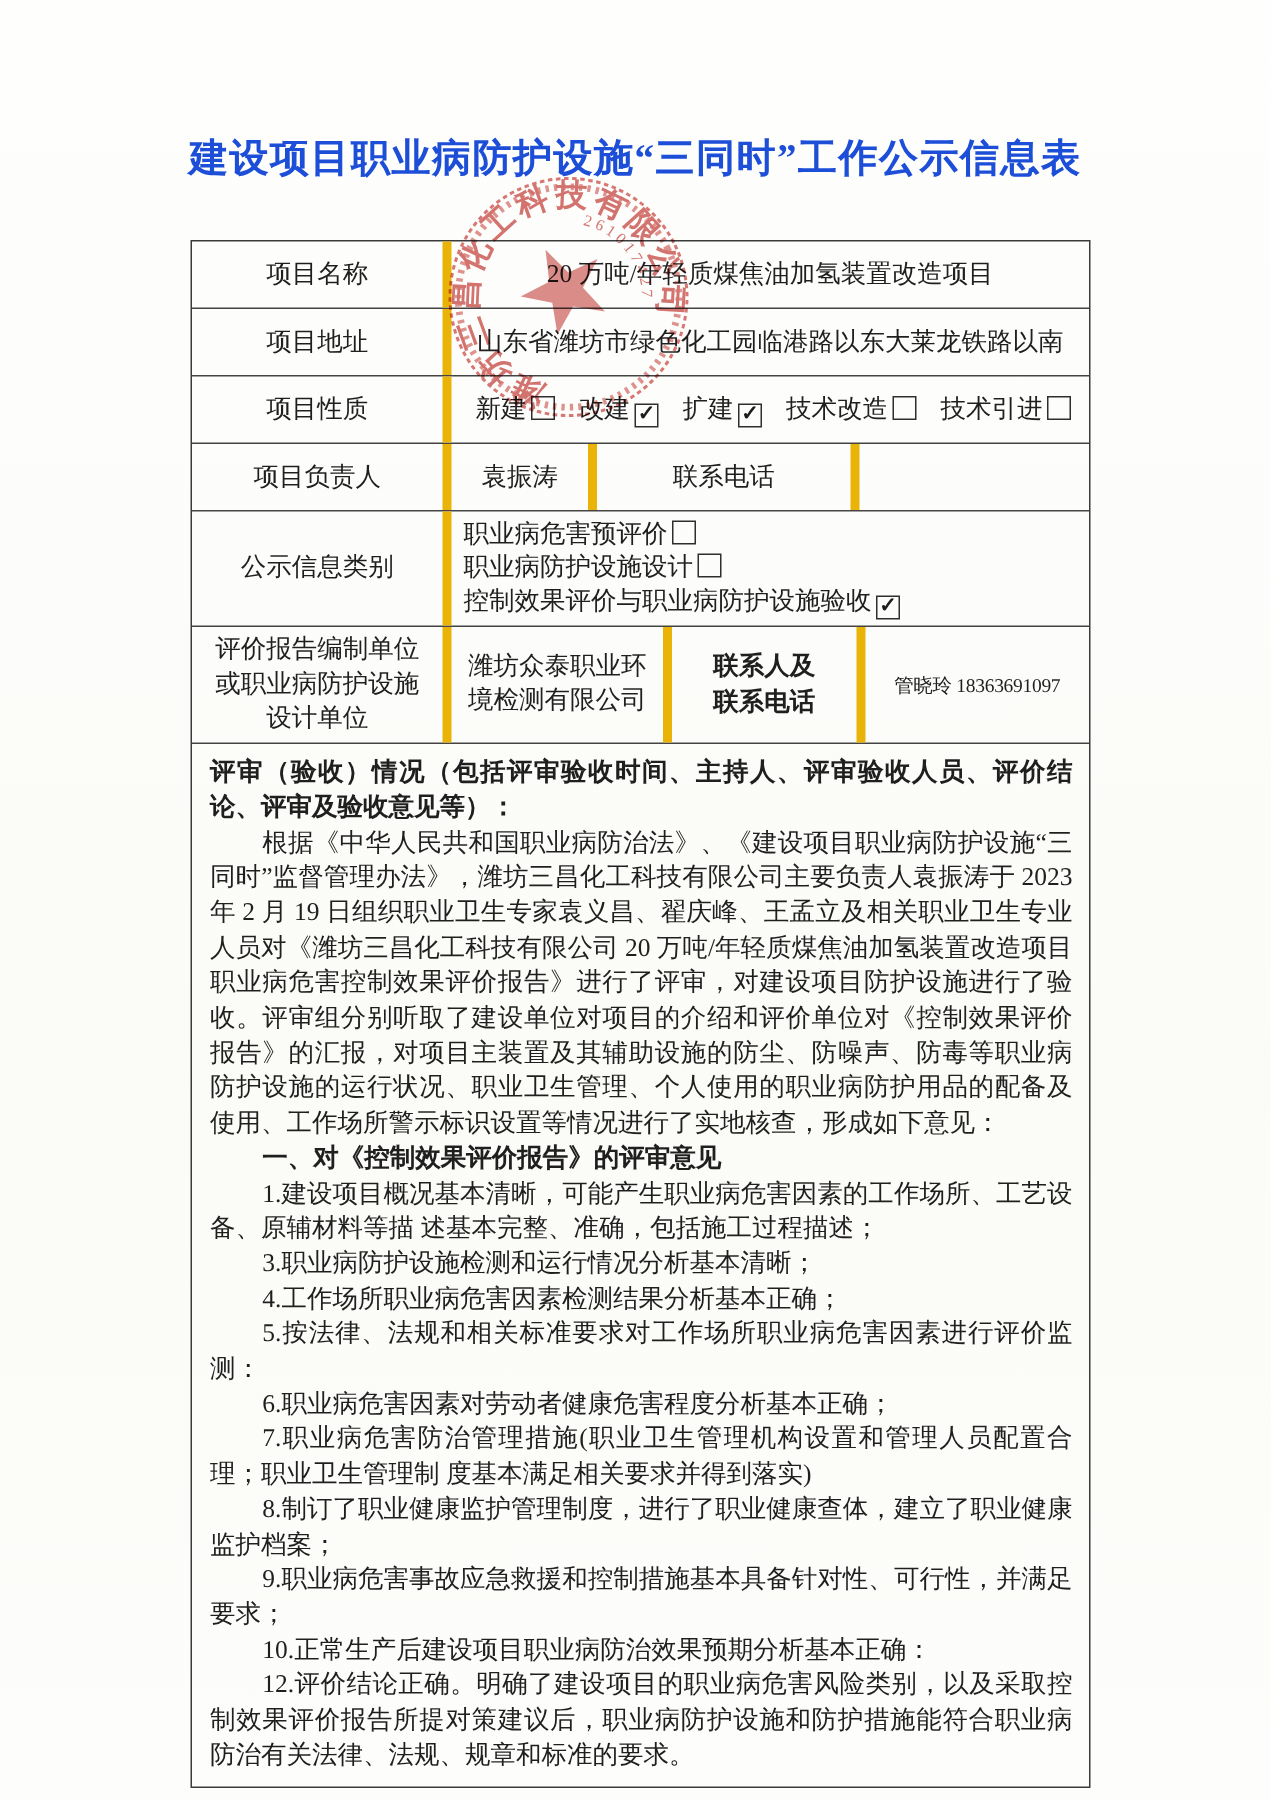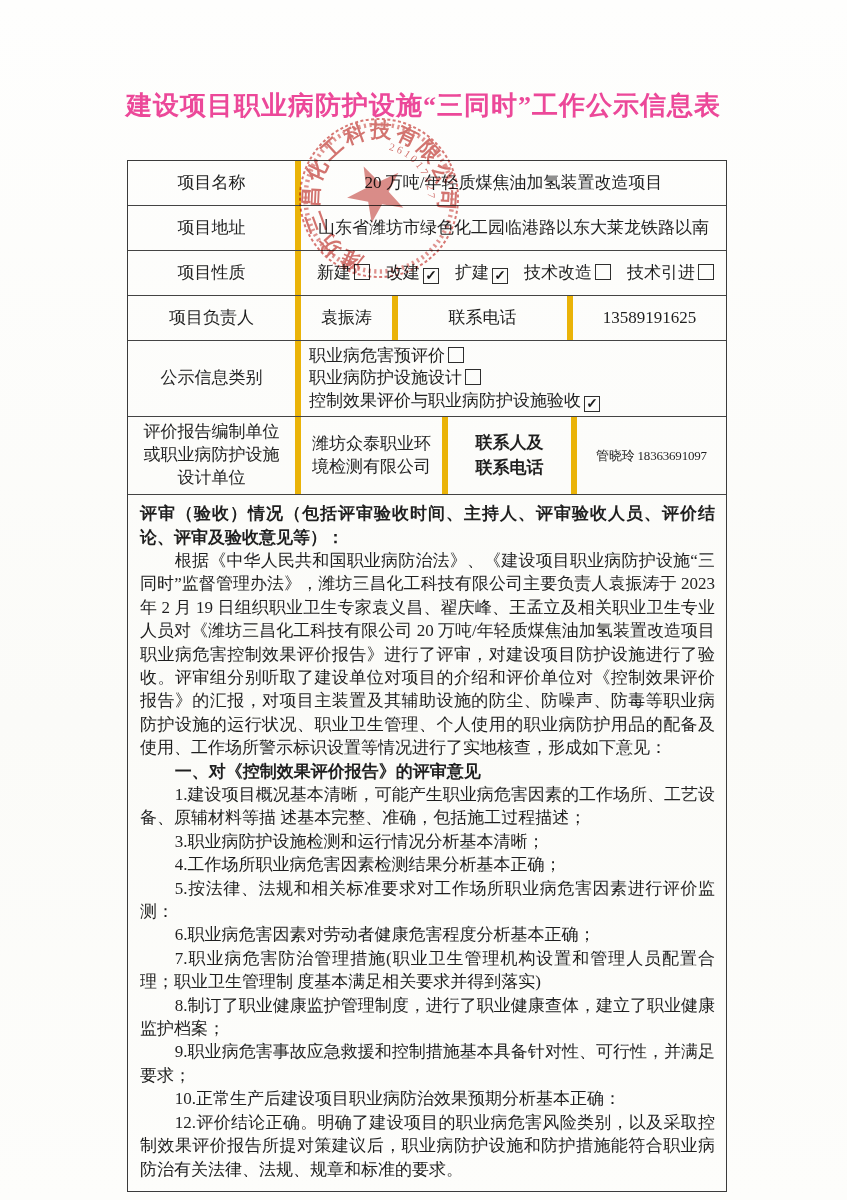--- a/index.html
+++ b/index.html
@@ -11,21 +11,21 @@
     position: relative;
     overflow: hidden;
   }
   .page-title {
     position: absolute;
     top: 88px; left: 0; right: 0;
     text-align: center;
     font-size: 26px;
     font-weight: bold;
     letter-spacing: 1px;
-    color: #ec4899;
+    color: #1d4ed8;
   }
   .doc-table {
     position: absolute;
     left: 127px; top: 160px;
     width: 600px;
     border: 1.6px solid #3b3b3b;
     background: transparent;
     font-size: 17px;
   }
   .t-row { display: flex; border-bottom: 1px solid #444; }
@@ -127,21 +127,20 @@
         <span class="opt"><span>扩建</span><span class="cbox">✓</span></span>
         <span class="opt"><span>技术改造</span><span class="cbox"></span></span>
         <span class="opt"><span>技术引进</span><span class="cbox"></span></span>
       </div>
     </div>
 
     <div class="t-row h45">
       <div class="cell b-r label-cell">项目负责人</div>
       <div class="cell b-r w97">袁振涛</div>
       <div class="cell b-r w175">联系电话</div>
-      <div class="cell grow">13589191625</div>
     </div>
 
     <div class="t-row h62">
       <div class="cell b-r label-cell">公示信息类别</div>
       <div class="cell grow col-lines">
         <span class="cat-line"><span>职业病危害预评价</span><span class="cbox"></span></span>
         <span class="cat-line"><span>职业病防护设施设计</span><span class="cbox"></span></span>
         <span class="cat-line"><span>控制效果评价与职业病防护设施验收</span><span class="cbox">✓</span></span>
       </div>
     </div>

